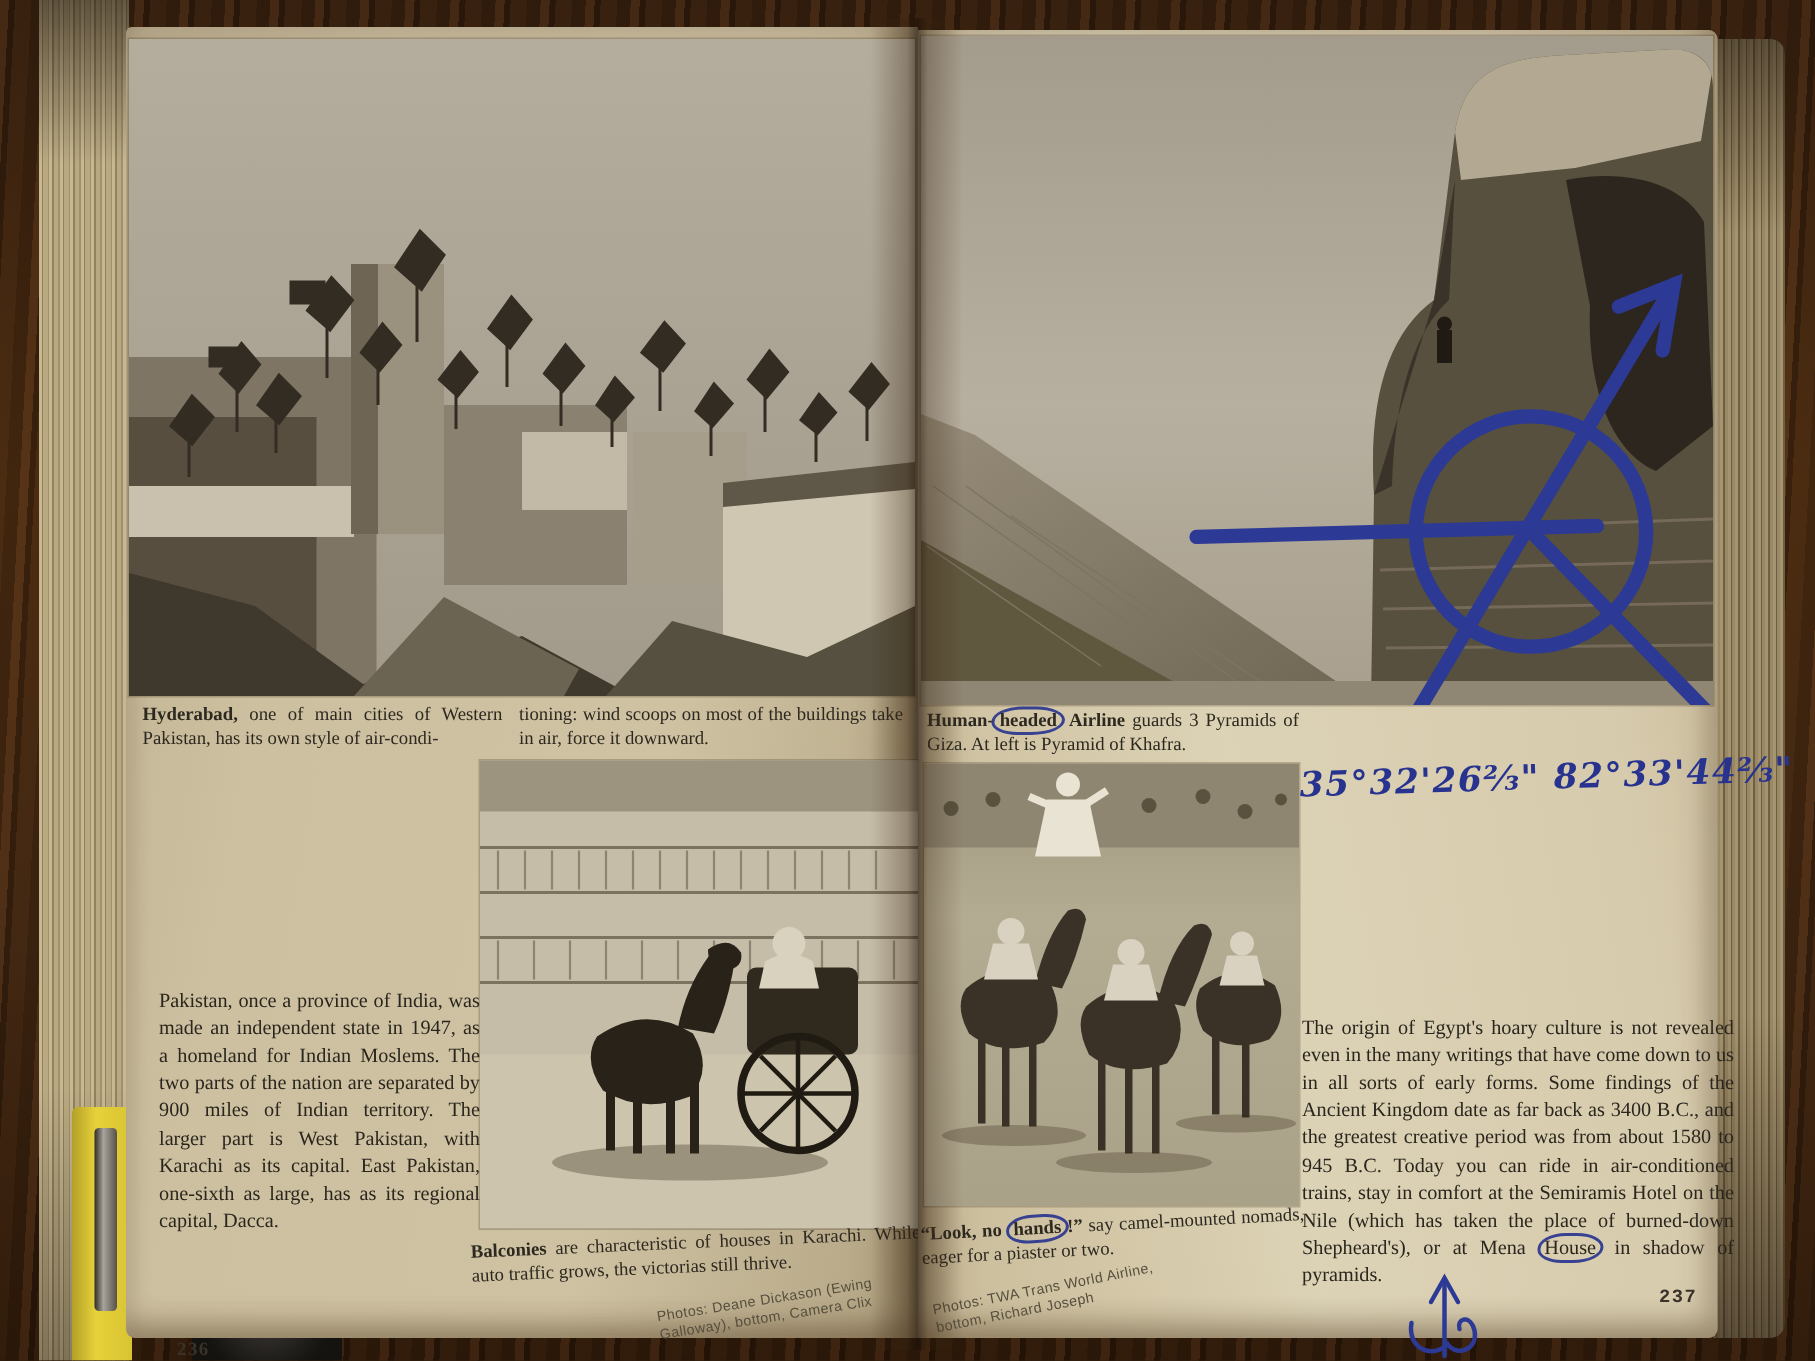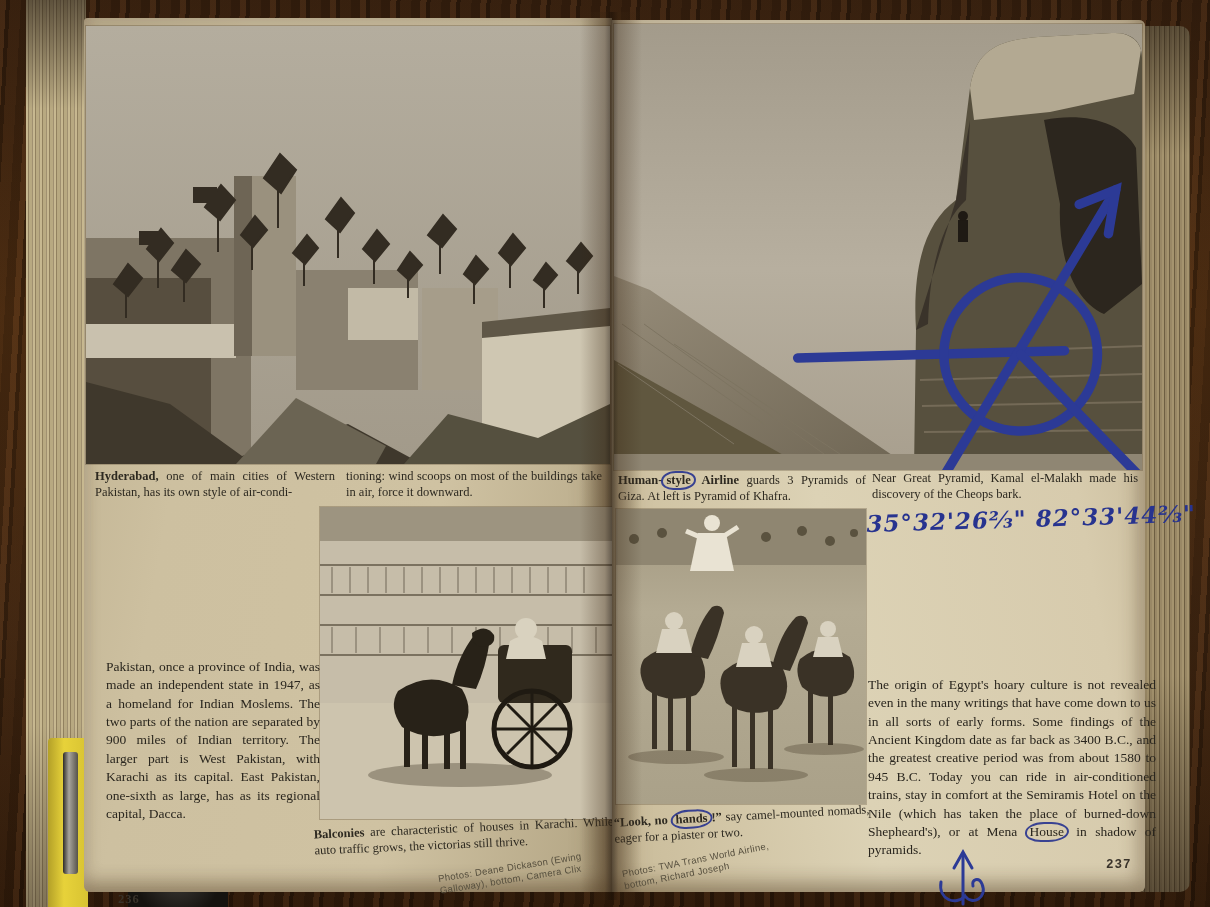--- a/index.html
+++ b/index.html
@@ -342,24 +342,21 @@
         <circle cx="64" cy="63" r="21"></circle>
         <line x1="42" y1="98" x2="90" y2="18"></line>
         <polyline points="80,22 90,18 88,30"></polyline>
         <line x1="64" y1="63" x2="104" y2="104"></line>
         <polyline points="92,98 104,104 96,108"></polyline>
       </g>
     </svg>
   </div>
 
   <div class="abs caption" style="left:6px; top:452px; width:248px;">
-    <b>Human-</b><b class="ink-ring">style</b><b> Airline</b><span> guards 3 Pyramids of Giza. At left is Pyramid of Khafra.</span>
-  </div>
-  <div class="abs caption" style="left:260px; top:450px; width:266px;">
-    <span>Near Great Pyramid, Kamal el-Malakh made his discovery of the Cheops bark.</span>
+    <b>Human-</b><b class="ink-ring">headed</b><b> Airline</b><span> guards 3 Pyramids of Giza. At left is Pyramid of Khafra.</span>
   </div>
 
   <div class="abs handwriting" style="left:254px; top:490px;">
     <span>35°32'26⅔" 82°33'44⅔"</span>
   </div>
 
 
   <div class="abs body-text" style="left:256px; top:656px; width:288px;">
     <span>The origin of Egypt's hoary culture is not revealed even in the many writings that have come down to us in all sorts of early forms. Some findings of the Ancient Kingdom date as far back as 3400 B.C., and the greatest creative period was from about 1580 to 945 B.C. Today you can ride in air-conditioned trains, stay in comfort at the Semiramis Hotel on the Nile (which has taken the place of burned-down Shepheard's), or at Mena </span><span class="ink-ring">House</span><span> in shadow of pyramids.</span>
   </div>

